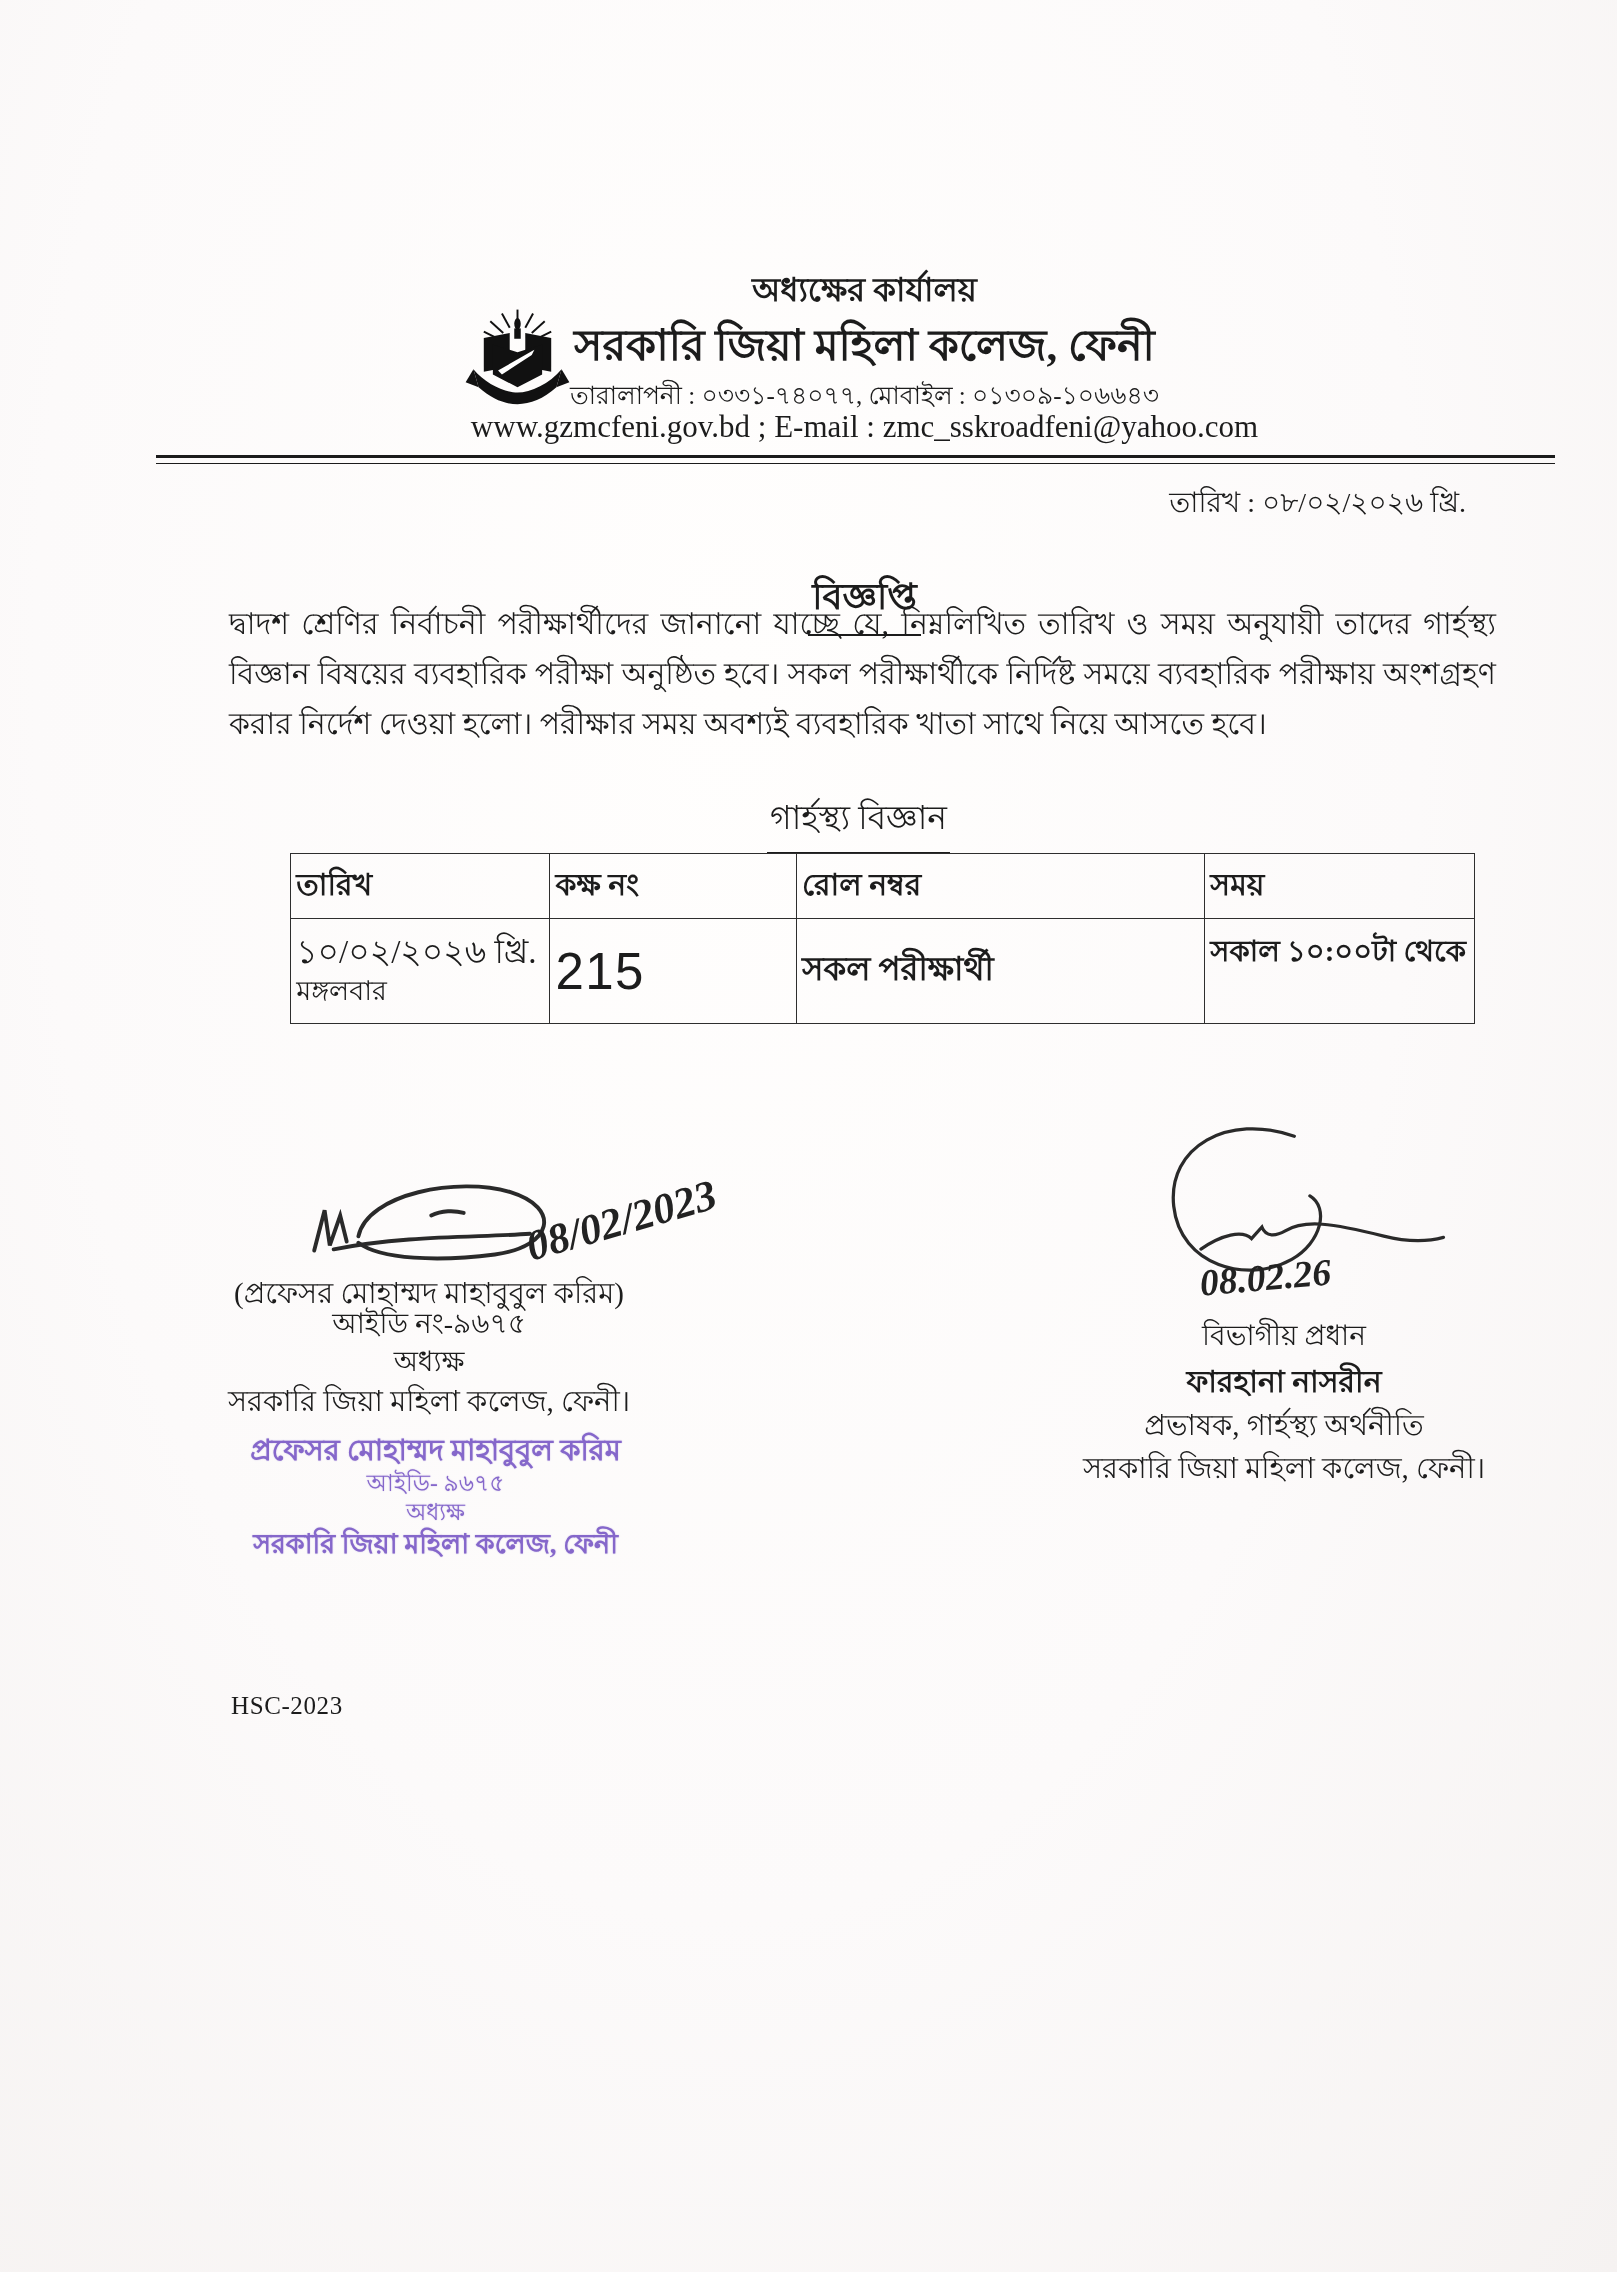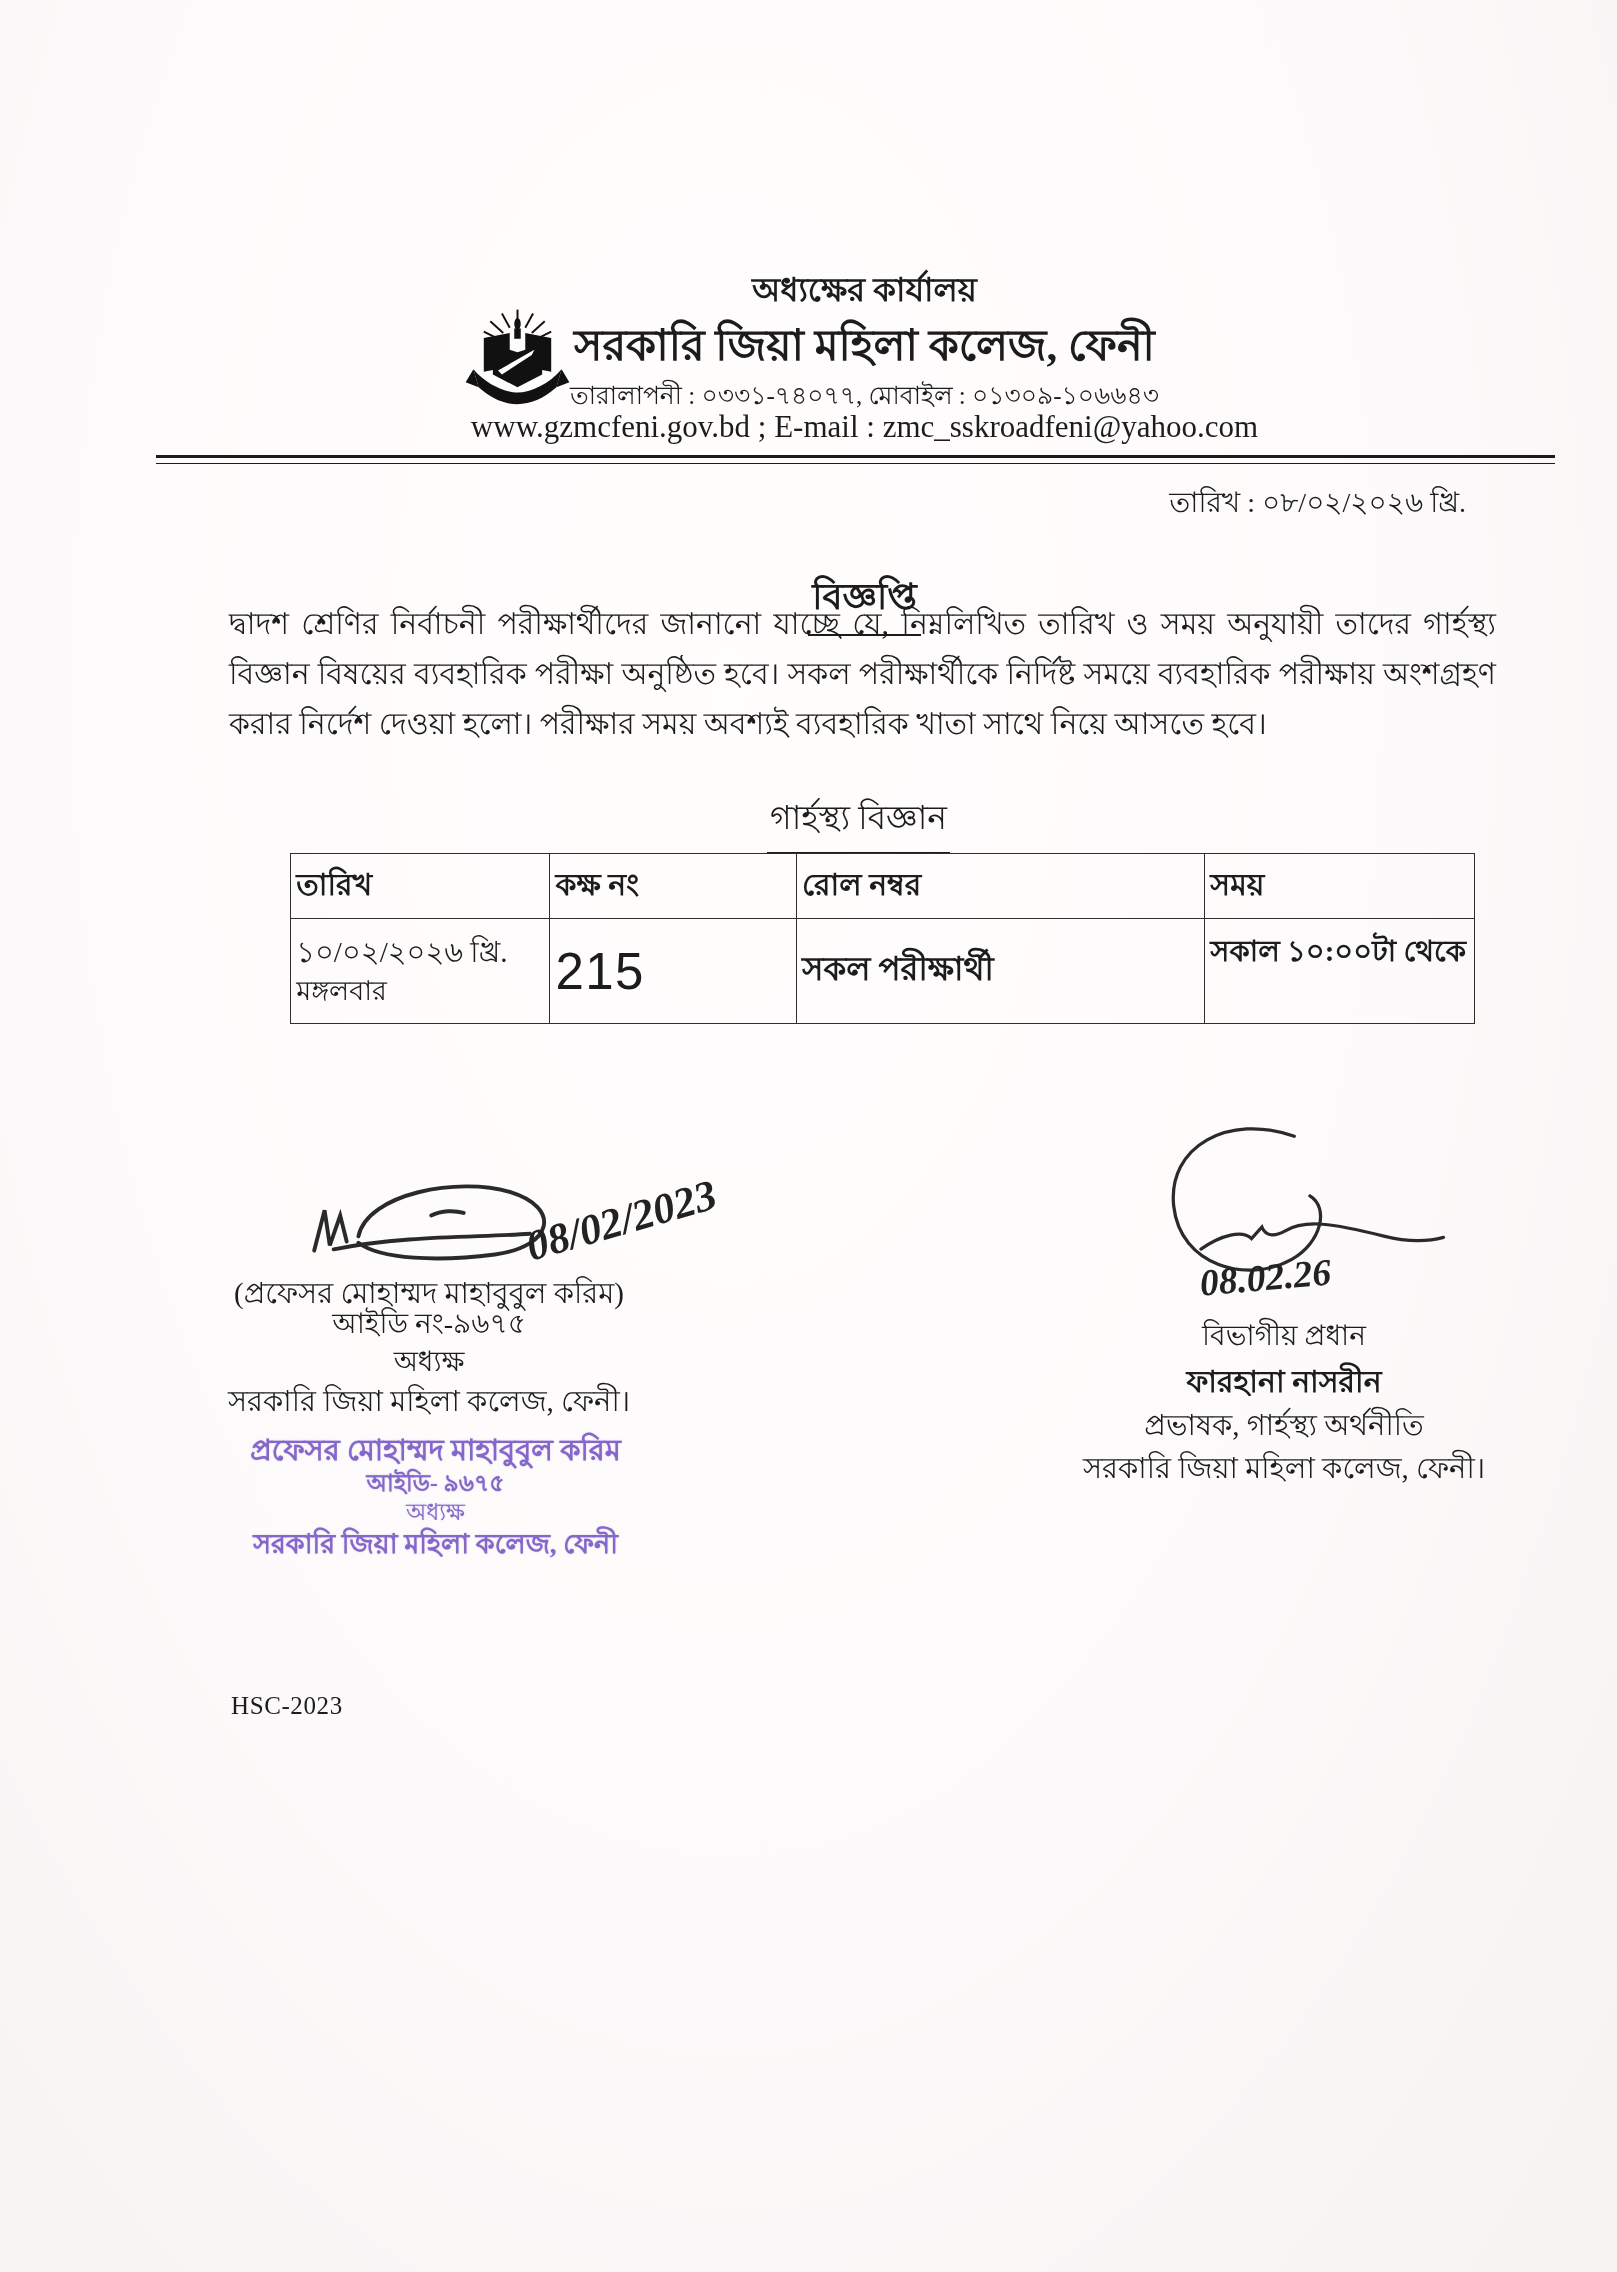--- a/index.html
+++ b/index.html
@@ -53,34 +53,34 @@
     padding:0 5.2px;
   }
   tr.hrow td{height:64px;font-size:30px;font-weight:bold;}
   tr.drow td{height:95px;font-size:29px;}
   td.c-date{width:248px;}
   td.c-room{width:235px;}
   td.c-roll{width:397px;}
   td.c-time{width:258px;}
   .room-num{font-family:"Liberation Sans", sans-serif;font-size:51px;font-weight:500;letter-spacing:1.3px;}
   .roll-val{font-size:32.5px;font-weight:bold;}
-  .date-cell-l1{display:block;font-size:29px;line-height:39px;}
+  .date-cell-l1{display:block;font-size:33px;line-height:39px;}
   .date-cell-l2{display:block;font-size:27px;line-height:38px;}
   .time-cell{vertical-align:top !important;padding-top:9px !important;font-size:27px;font-weight:bold;}
   .sig-svg-left {left:296px;top:1170px;width:468px;height:130px;}
   .sig-svg-right{left:1124px;top:1109px;width:364px;height:201px;}
   .lsig{left:182px;width:494px;text-align:center;}
   .l-name{top:1261px;font-size:29px;margin-top:9px;}
   .l-id  {top:1302px;font-size:28px;}
   .l-role{top:1340px;font-size:28px;}
   .l-inst{top:1378px;font-size:29px;}
   .stamp{left:182px;top:1432px;width:507px;text-align:center;color:#7e5ec8;
          text-shadow:0 0 1.3px rgba(126,94,200,.55);opacity:.94;}
   .stamp .s1{font-size:29px;font-weight:bold;line-height:36px;}
-  .stamp .s2{font-size:23.4px;line-height:30px;font-weight:bold;}
+  .stamp .s2{font-size:23.4px;line-height:30px;}
   .stamp .s3{font-size:23.4px;line-height:29px;}
   .stamp .s4{font-size:27px;font-weight:bold;line-height:35px;}
   .rsig{left:1011px;width:546px;text-align:center;}
   .r-role{top:1314px;font-size:28px;}
   .r-name{top:1358px;font-size:30px;font-weight:bold;}
   .r-desig{top:1402px;font-size:29px;}
   .r-inst{top:1445px;font-size:29px;}
   .footer-ref{left:231px;top:1692px;font-size:25px;letter-spacing:0.6px;}
   .ink{stroke:#2a2a2a;fill:none;stroke-linecap:round;}
 </style>

